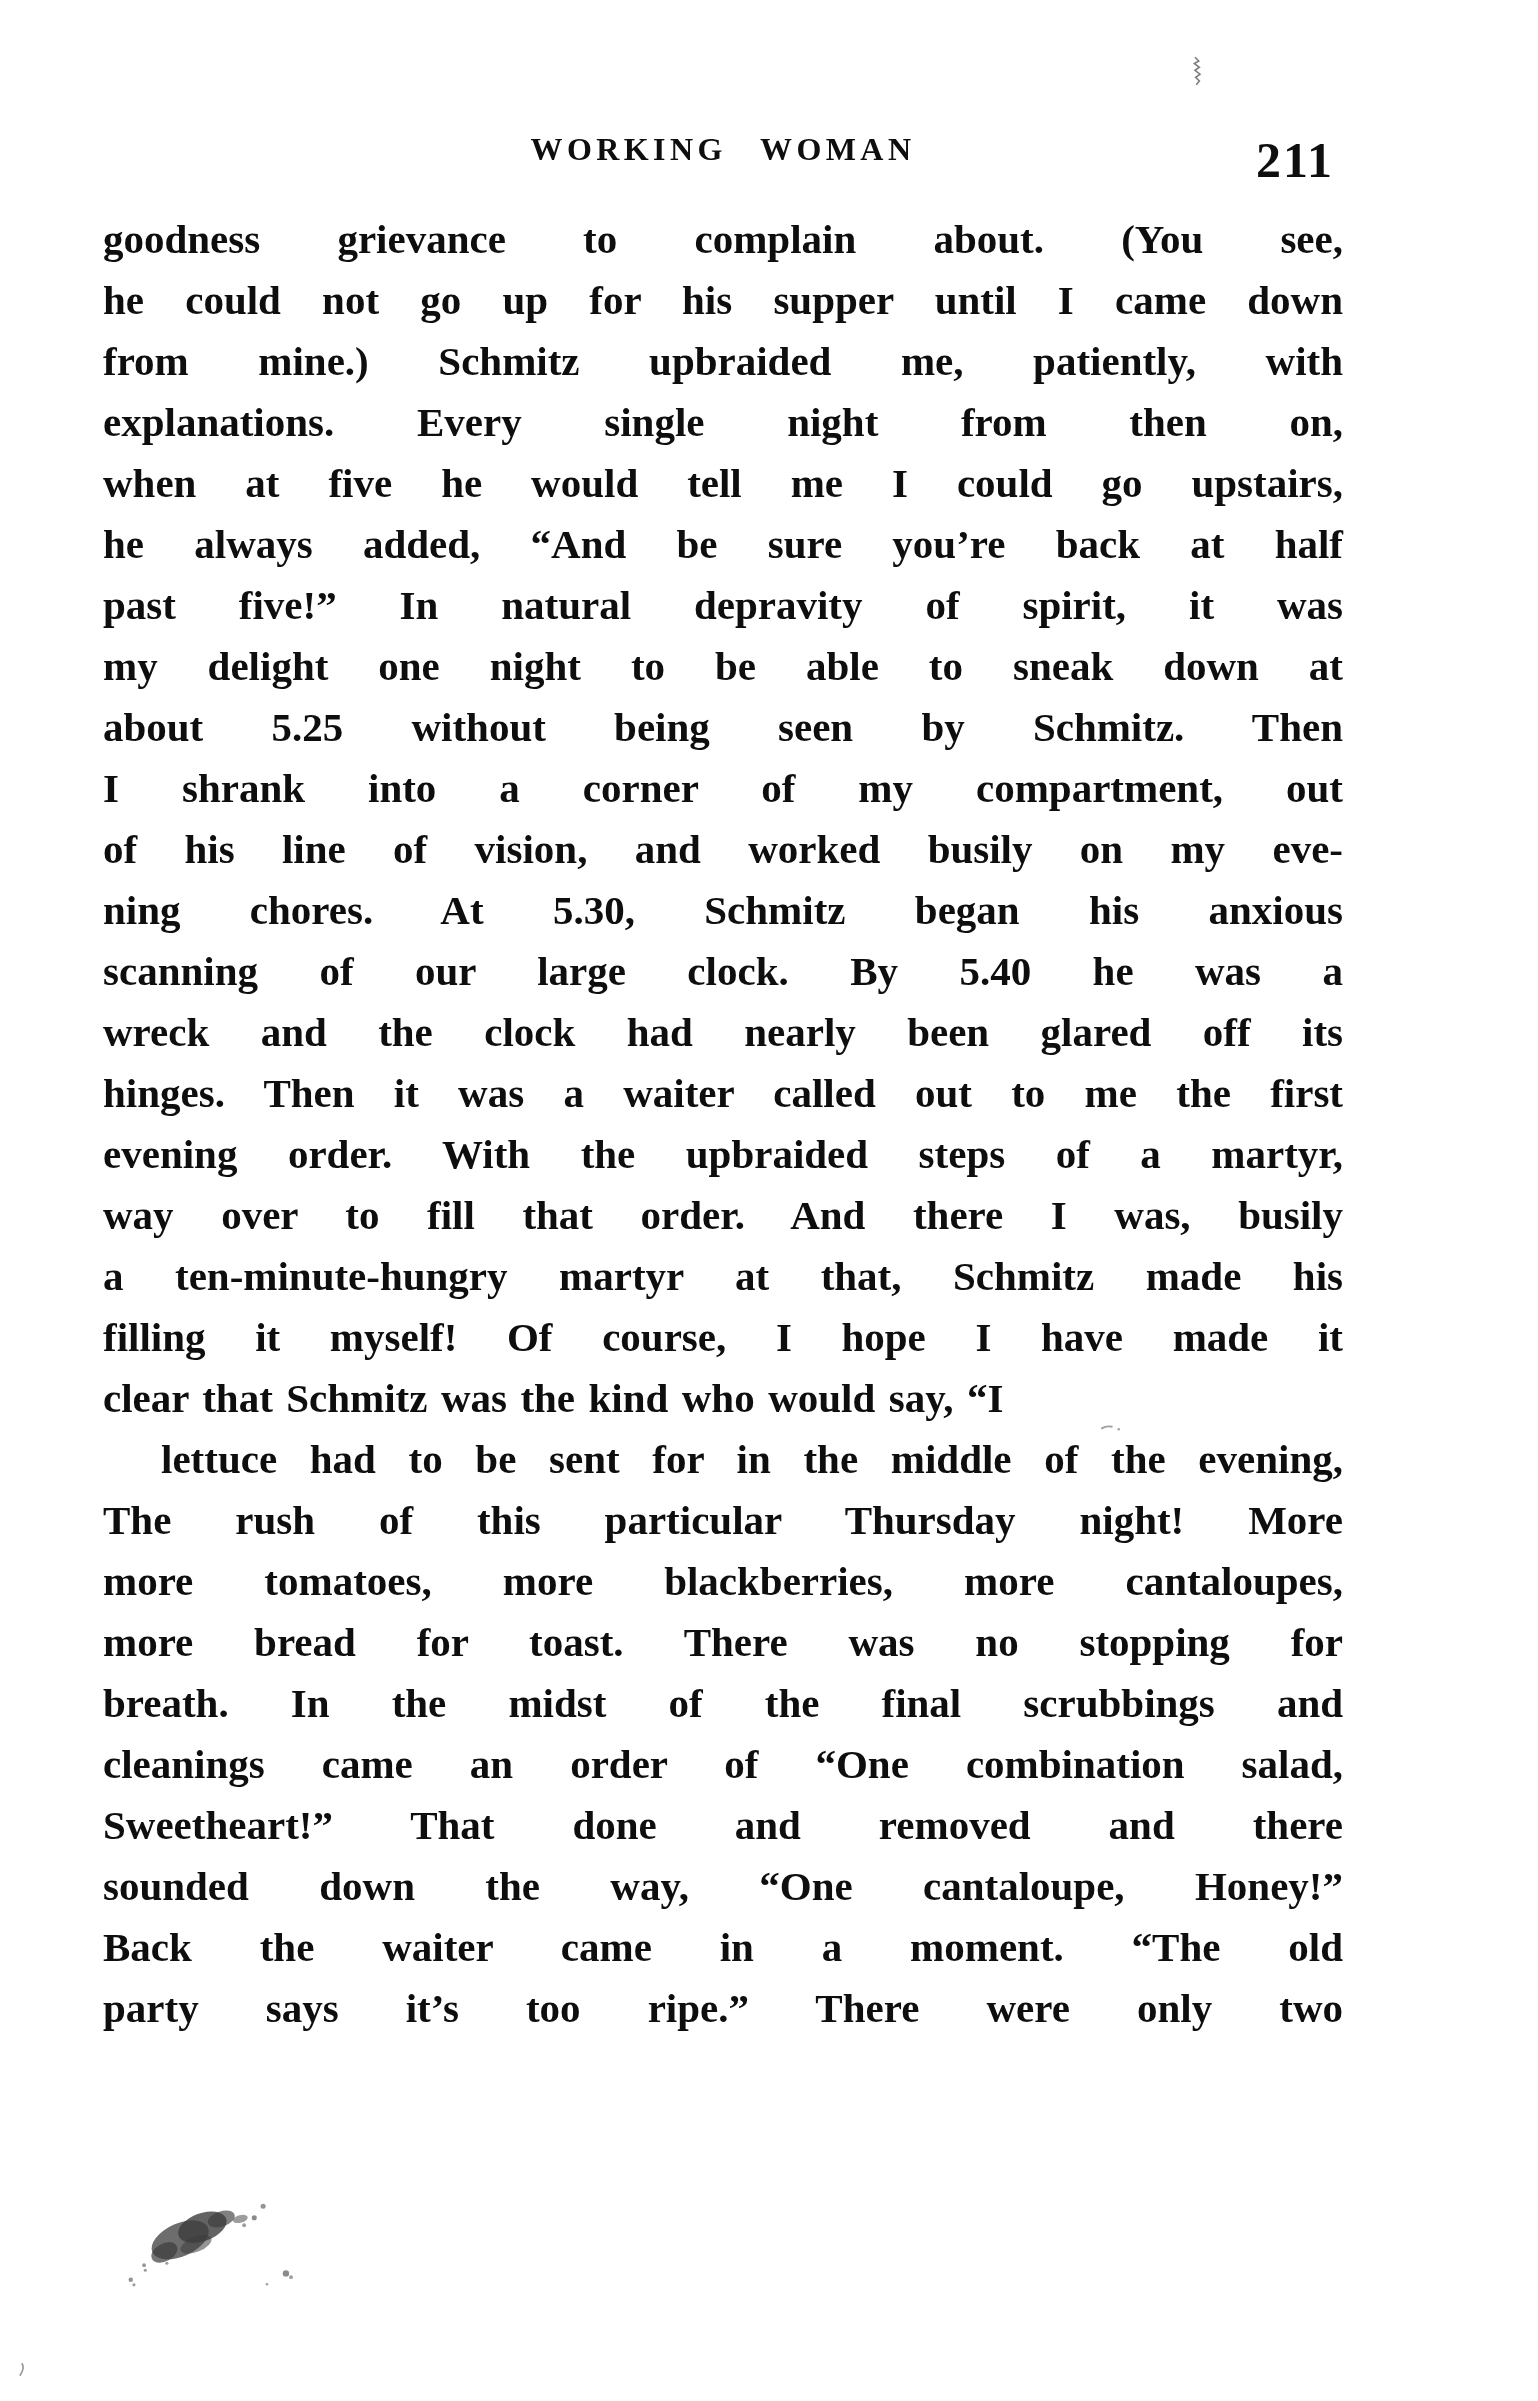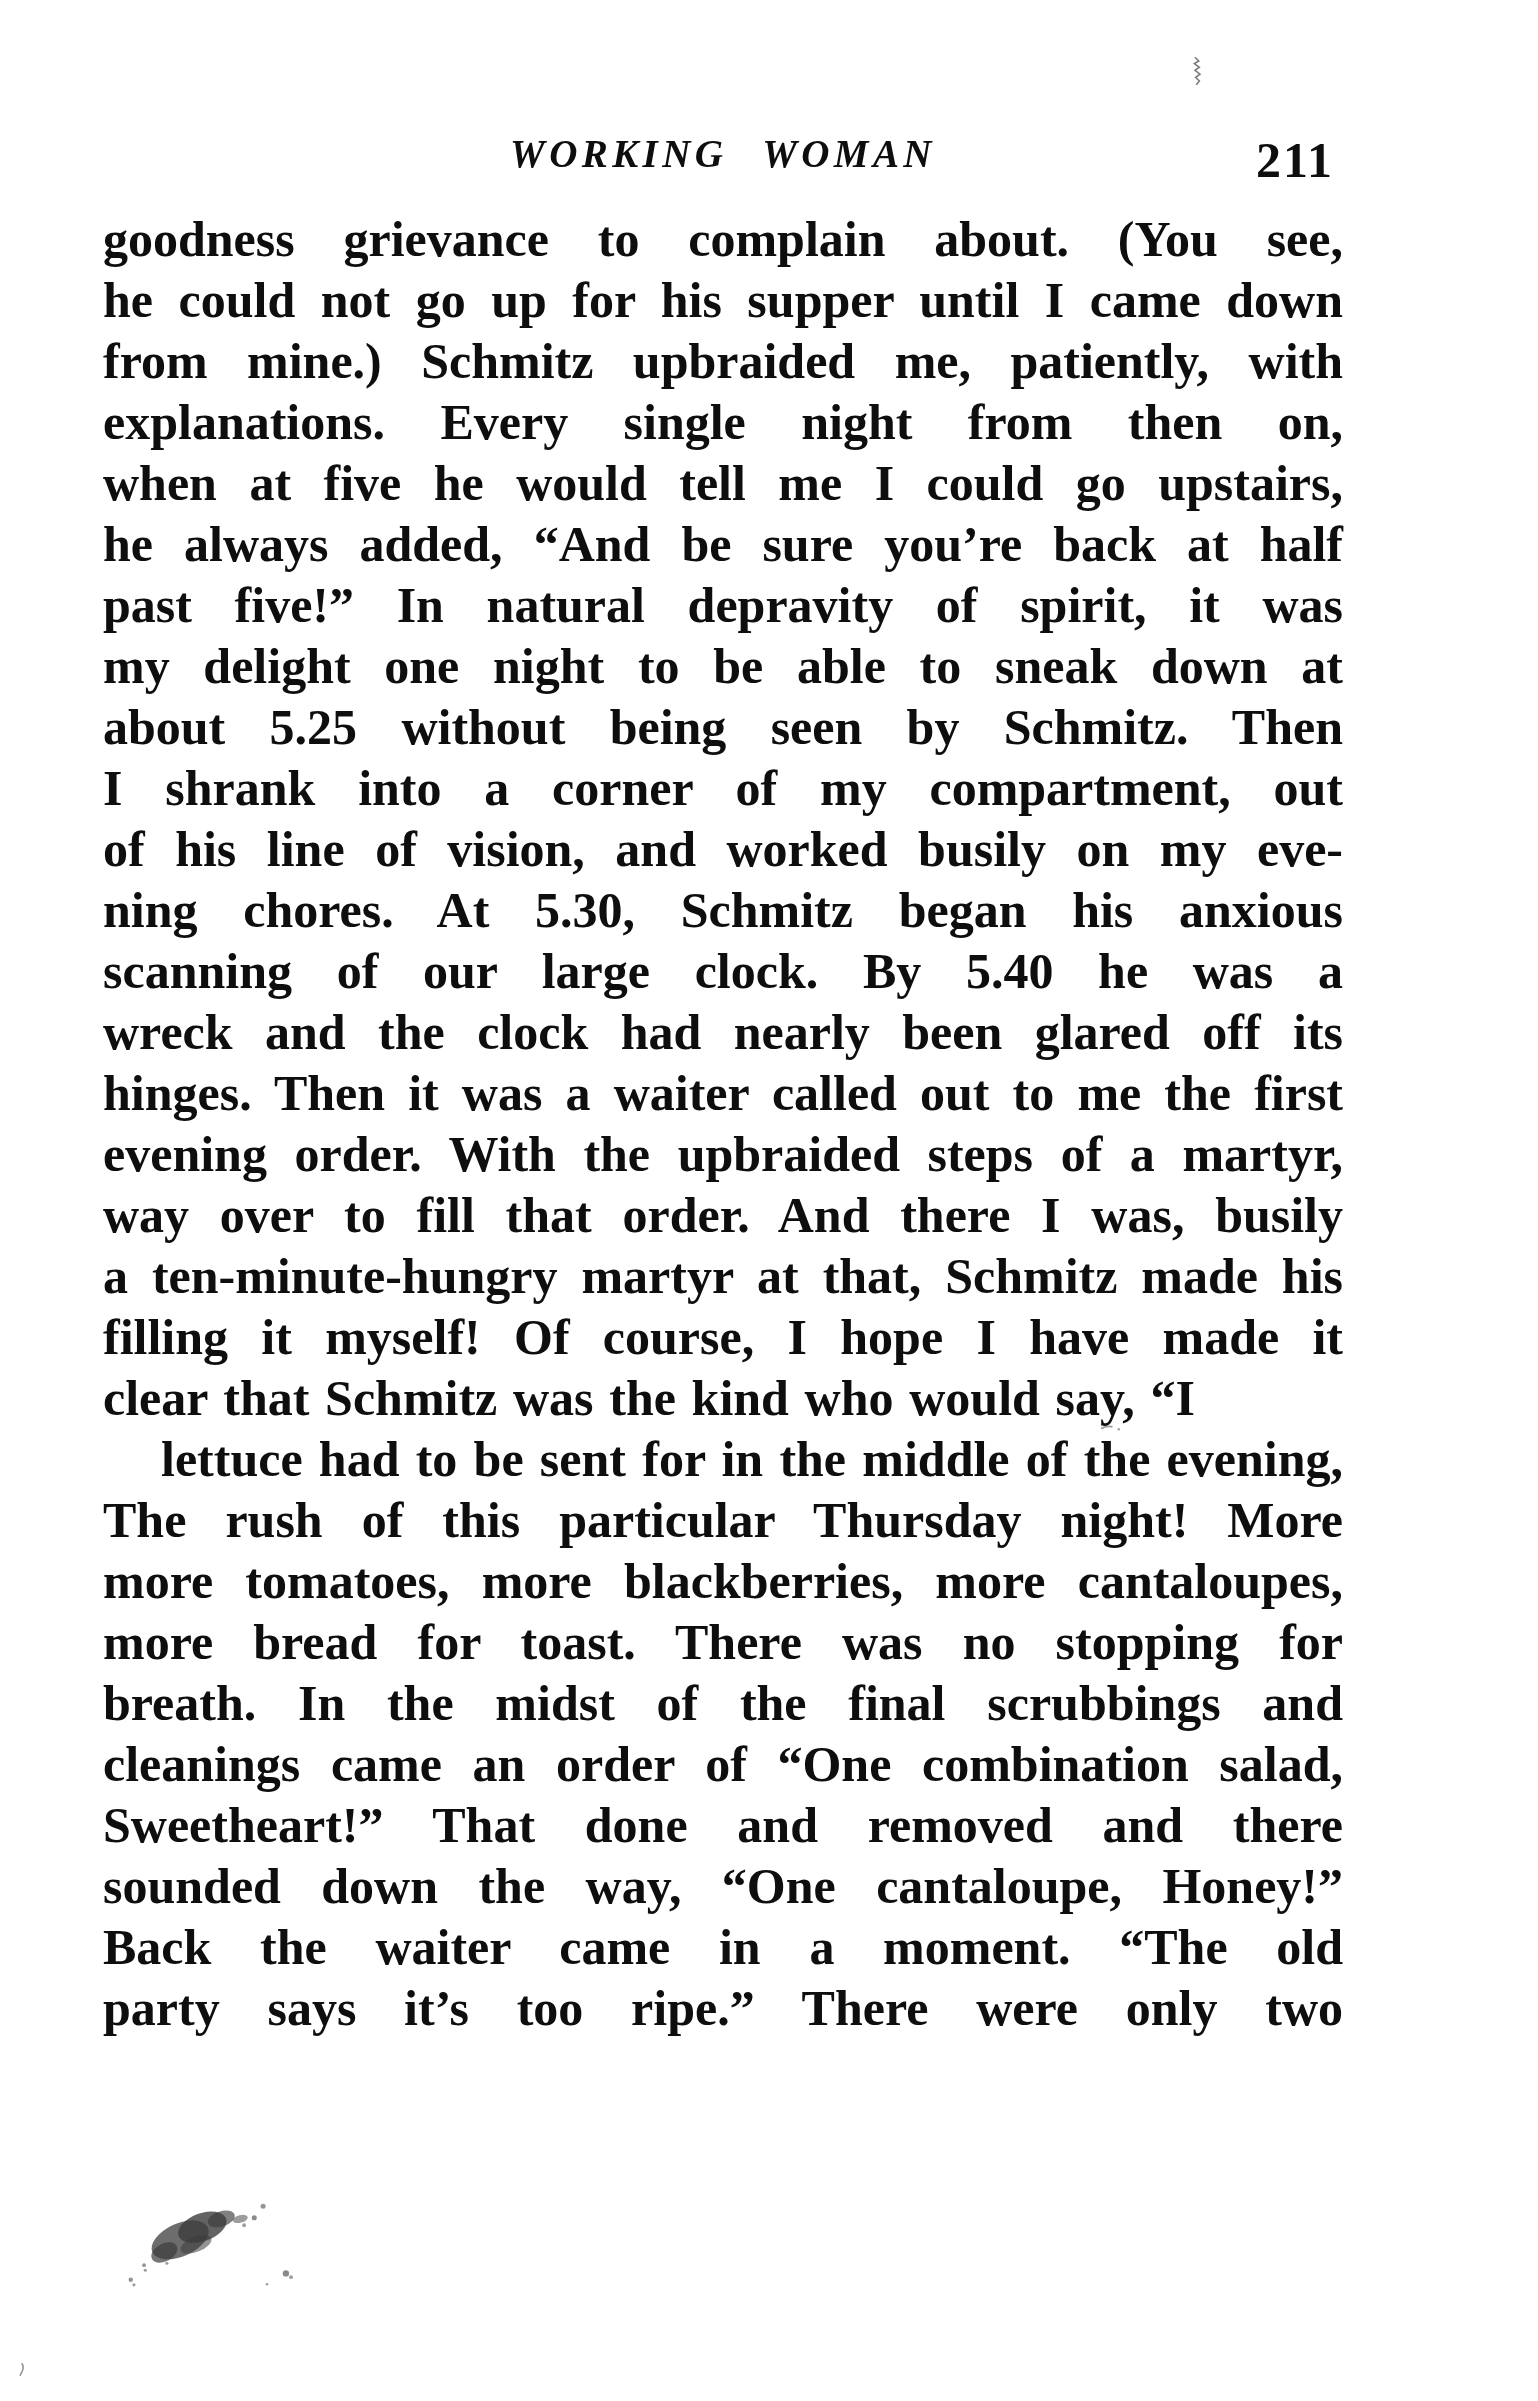--- a/index.html
+++ b/index.html
@@ -22,42 +22,41 @@
     left: 103px;
     top: 131px;
     width: 1240px;
     height: 57px;
   }
   .head-title {
     position: absolute;
     left: 50%;
     transform: translateX(-50%);
     top: 0;
-    font-size: 39px;
+    font-size: 32px;
     font-weight: 700;
     letter-spacing: 4.4px;
     word-spacing: 21.5px;
     white-space: nowrap;
-    font-style: italic;
   }
   .page-num {
     position: absolute;
     right: 9px;
     top: 0;
     font-size: 50px;
     font-weight: 700;
     letter-spacing: 1.9px;
   }
   
   .body-text {
     position: absolute;
     left: 103px;
     top: 209px;
     width: 1240px;
-    font-size: 50px;
+    font-size: 41px;
     line-height: 61px;
     font-weight: 700;
     word-spacing: 3.2px;
   }
   .para .line {
     text-align: justify;
     text-align-last: justify;
     text-justify: inter-word;
   }
   

